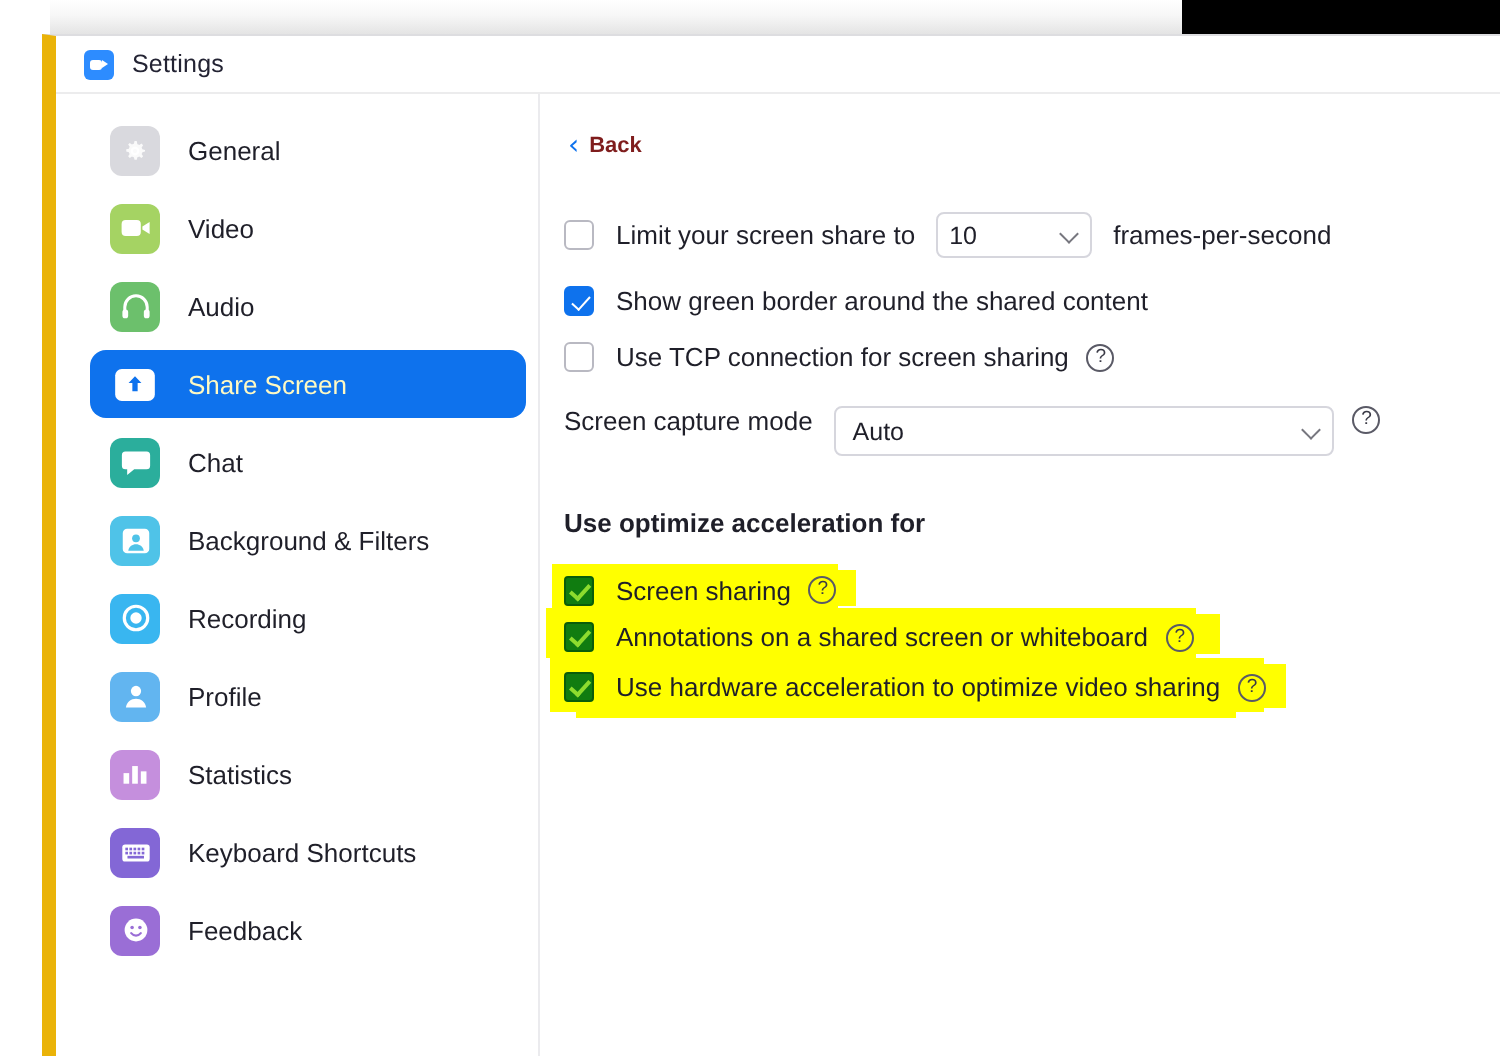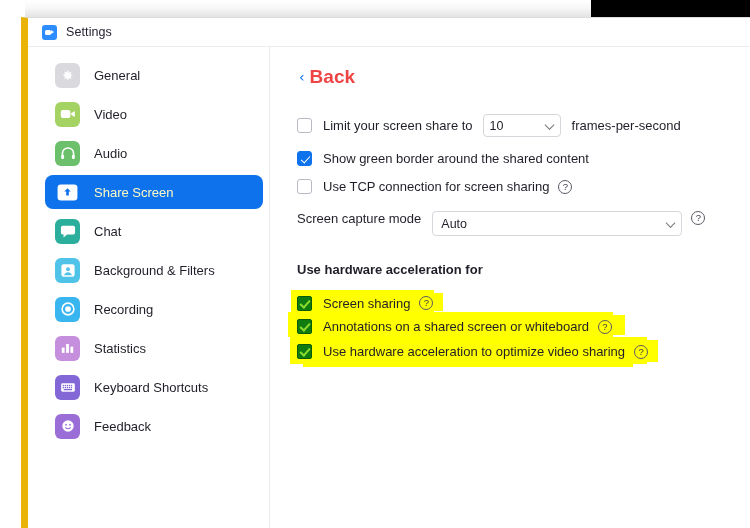--- a/index.html
+++ b/index.html
@@ -74,21 +74,20 @@
     margin-left: 9px;
     font-size: 12.5px;
     color: #232333;
     letter-spacing: .1px;
   }
 
   
   .wbody {
     display: flex;
     height: 481px;
-    gap: 15px;
   }
   .sidebar {
     width: 242px;
     flex: 0 0 242px;
     background: #ffffff;
     border-right: 1px solid #ebebee;
     padding-top: 11px;
   }
   .content {
     flex: 1 1 auto;
@@ -140,23 +139,23 @@
     padding: 19px 0 0 14px;
   }
   .back-chev {
     font-size: 14px;
     color: #0e72ed;
     line-height: 1;
     margin-right: 5px;
     font-family: "DejaVu Sans", sans-serif;
   }
   .back-text {
-    font-size: 19px;
+    font-size: 11px;
     font-weight: bold;
-    color: #ef4444;
+    color: #7f1d1d;
   }
 
   .opt-row {
     display: flex;
     align-items: center;
     padding-left: 12px;
     position: relative;
     text-align: right;
   }
 
@@ -364,20 +363,29 @@
         <div class="nav-item">
           <span class="nav-icon" style="background:#39b6f0">
             <svg width="16" height="16" viewBox="0 0 18 18">
                 <circle cx="9" cy="9" r="6.6" fill="none" stroke="#ffffff" stroke-width="1.8"></circle>
                 <circle cx="9" cy="9" r="3.2" fill="#ffffff"></circle>
               </svg>
           </span>
           <span class="nav-label">Recording</span>
         </div>
 
+        <div class="nav-item">
+          <span class="nav-icon" style="background:#62b5f0">
+            <svg width="16" height="16" viewBox="0 0 18 18">
+                <circle cx="9" cy="6.2" r="2.9" fill="#ffffff"></circle>
+                <path d="M3.3 15.5c.5-3.2 2.9-4.9 5.7-4.9s5.2 1.7 5.7 4.9z" fill="#ffffff"></path>
+              </svg>
+          </span>
+          <span class="nav-label">Profile</span>
+        </div>
 
         <div class="nav-item">
           <span class="nav-icon" style="background:#c58fdd">
             <svg width="15" height="14" viewBox="0 0 17 15">
                 <rect x="2" y="7" width="3.2" height="6" fill="#ffffff"></rect>
                 <rect x="6.9" y="3" width="3.2" height="10" fill="#ffffff"></rect>
                 <rect x="11.8" y="6" width="3.2" height="7" fill="#ffffff"></rect>
               </svg>
           </span>
           <span class="nav-label">Statistics</span>
@@ -450,21 +458,21 @@
 
         <div class="cap-row" style="margin-top:17px;">
           <span class="cap-title">Screen capture mode</span>
           <span class="cap-select">
             <span>Auto</span>
             <span class="caret"></span>
           </span>
           <span class="qmark">?</span>
         </div>
 
-        <div class="section-head" style="margin-top:26px;">Use hardware acceleration for</div>
+        <div class="section-head" style="margin-top:26px;">Use optimize acceleration for</div>
 
         <div style="position:relative; margin-top:15px;">
 
           <div class="hl" style="left:6px;  top:-2px;  width:143px; height:22px;"></div>
           <div class="hl" style="left:10px; top:1px;   width:148px; height:18px;"></div>
 
           <div class="hl" style="left:3px;  top:20px;  width:325px; height:25px;"></div>
           <div class="hl" style="left:8px;  top:23px;  width:332px; height:20px;"></div>
 
           <div class="hl" style="left:5px;  top:45px;  width:357px; height:27px;"></div>

